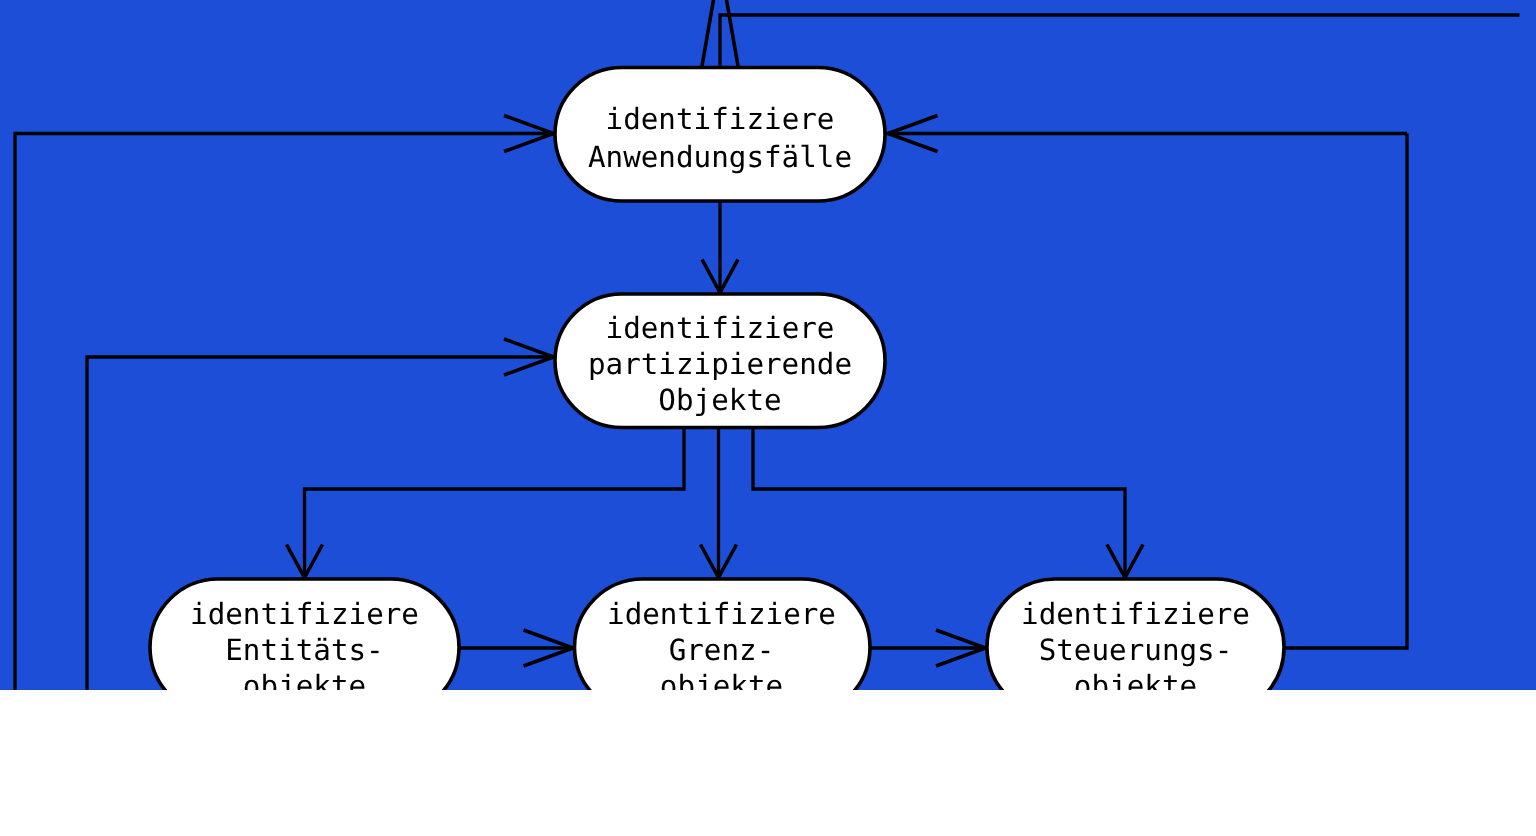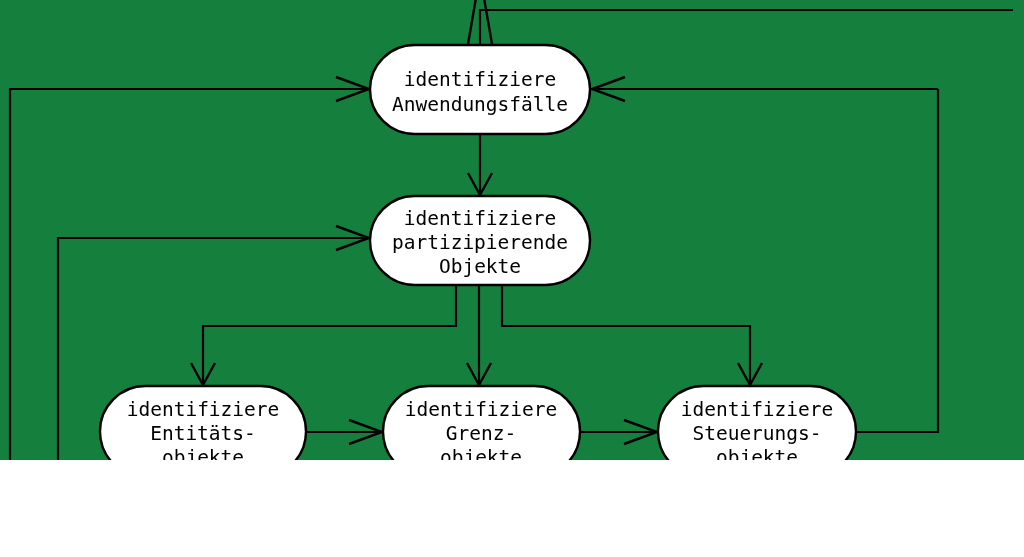--- a/index.html
+++ b/index.html
@@ -4,21 +4,21 @@
 <style>
   html, body {
     margin: 0;
     padding: 0;
     background: #ffffff;
   }
   #canvas {
     position: relative;
     width: 1024px;
     height: 460px;
-    background: #15803d;
+    background: #1d4ed8;
     overflow: hidden;
     font-family: "DejaVu Sans Mono", "Liberation Mono", monospace;
   }
   #diagram-svg {
     position: absolute;
     left: 0;
     top: 0;
     width: 1024px;
     height: 557px;
   }

